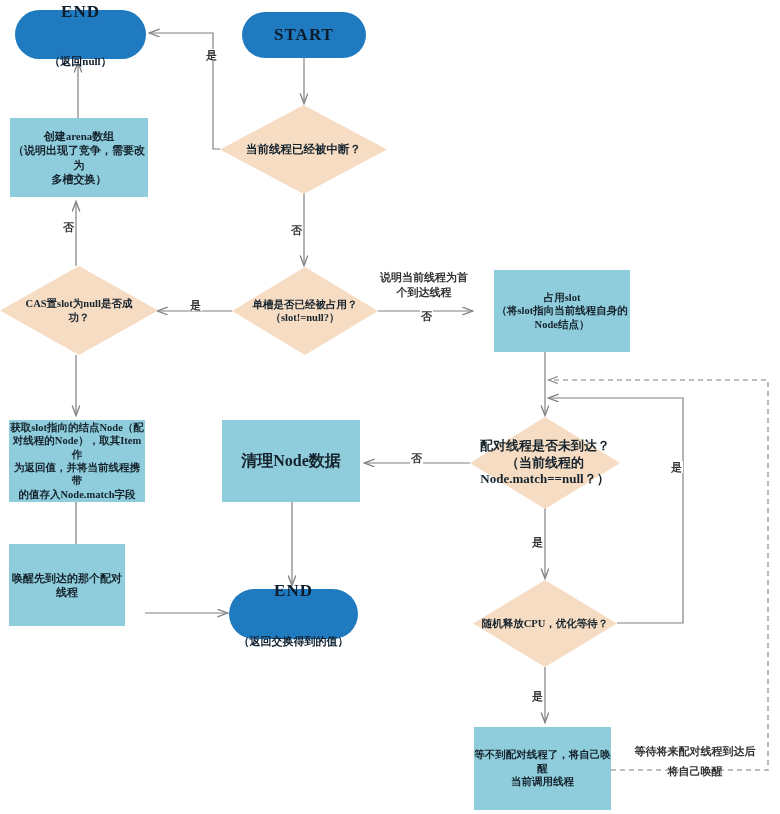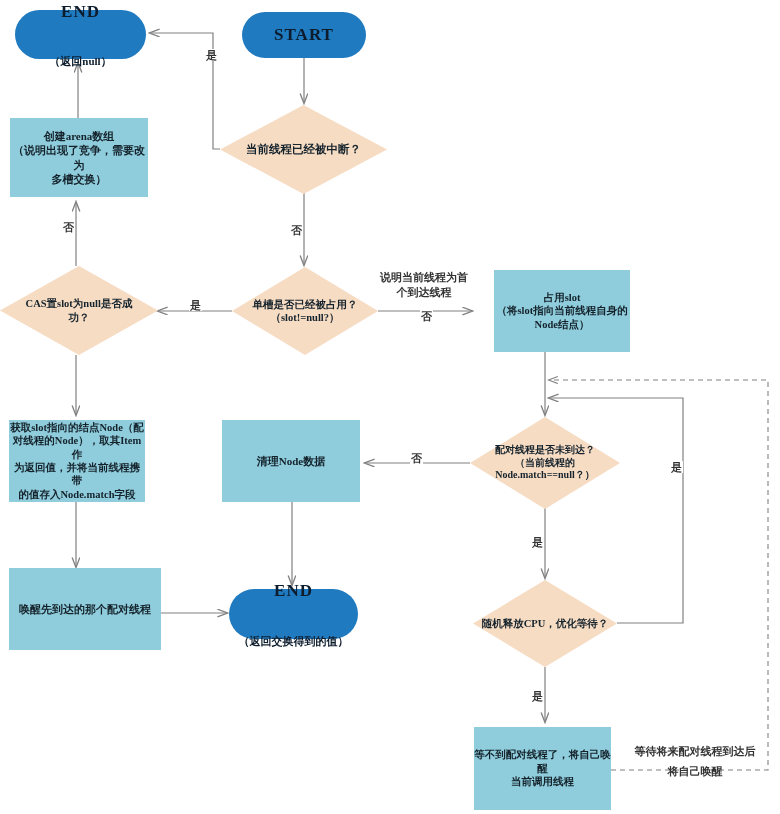--- a/index.html
+++ b/index.html
@@ -116,33 +116,33 @@
   </div>
 
   <div class="node process" style="left:9px;top:420px;width:136px;height:82px;">
     <span class="txt" style="font-size:10.5px;">获取slot指向的结点Node（配
 对线程的Node），取其Item作
 为返回值，并将当前线程携带
 的值存入Node.match字段</span>
   </div>
 
   <div class="node process" style="left:222px;top:420px;width:138px;height:82px;">
-    <span class="txt" style="font-size:11px;">清理Node数据</span>
+    <span class="txt" style="font-size:16px;">清理Node数据</span>
   </div>
 
   <div class="node decision" style="left:470px;top:417px;width:150px;height:92px;">
     <svg class="dwrap" viewBox="0 0 150 92" preserveAspectRatio="none">
       <polygon points="75,0 150,46 75,92 0,46" fill="#f7dcc4"></polygon>
     </svg>
-    <span class="txt" style="font-size:10px;">配对线程是否未到达？
+    <span class="txt" style="font-size:13px;">配对线程是否未到达？
 （当前线程的
 Node.match==null？）</span>
   </div>
 
-  <div class="node process" style="left:9px;top:568px;width:152px;height:82px;text-align:right;">
+  <div class="node process" style="left:9px;top:544px;width:116px;height:82px;">
     <span class="txt" style="font-size:11px;">唤醒先到达的那个配对线程</span>
   </div>
 
   <div class="node terminator" style="left:229px;top:589px;width:129px;height:50px;flex-direction:column;">
     <span class="txt t-title">END</span>
     <span class="txt t-sub">（返回交换得到的值）</span>
   </div>
 
   <div class="node decision" style="left:473px;top:580px;width:144px;height:87px;align-items:center;">
     <svg class="dwrap" viewBox="0 0 144 87" preserveAspectRatio="none">

